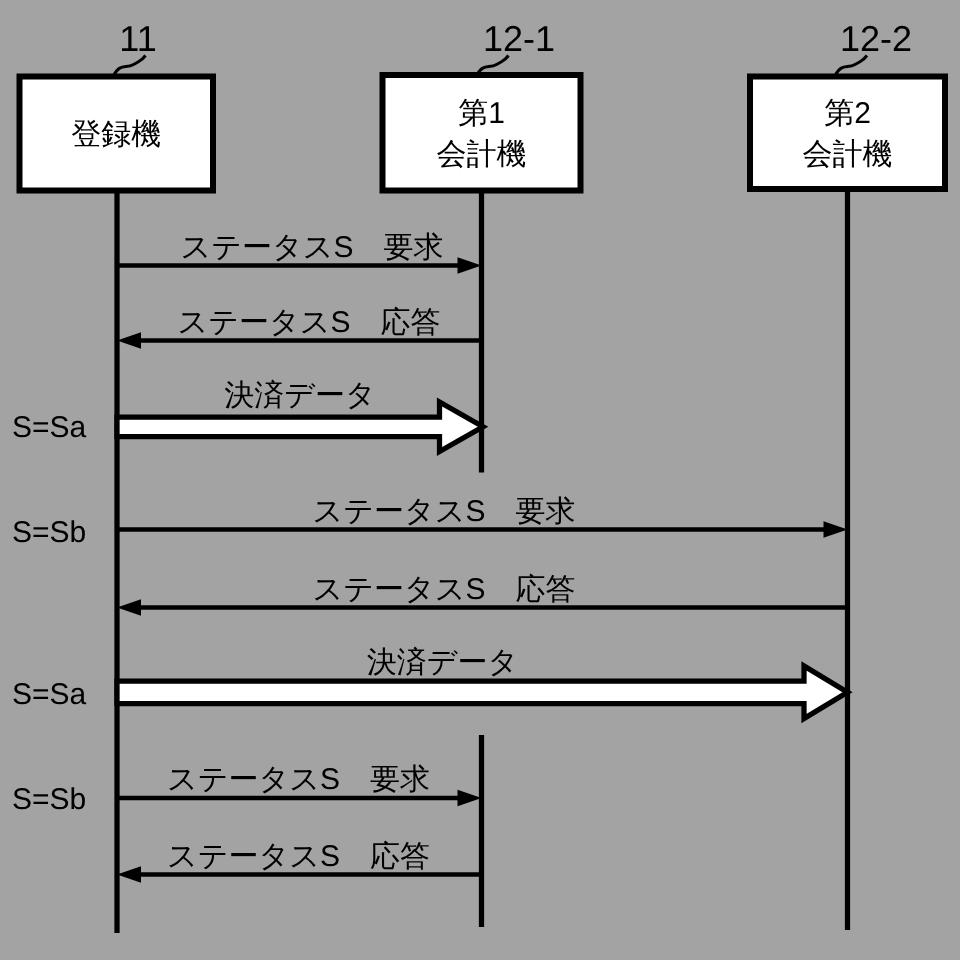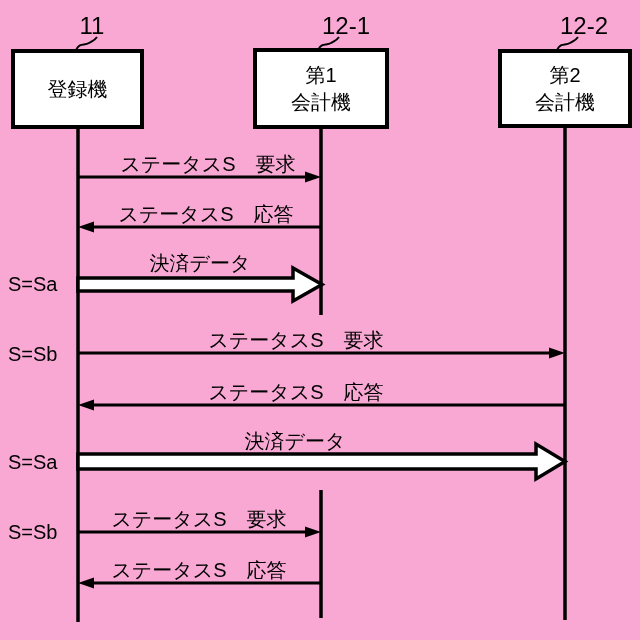--- a/index.html
+++ b/index.html
@@ -7,21 +7,21 @@
     padding: 0;
     background: #ffffff;
     width: 640px;
     height: 640px;
     overflow: hidden;
   }
   .stage {
     position: relative;
     width: 640px;
     height: 640px;
-    background: #f9a8d4;
+    background: #a3a3a3;
   }
   svg text {
     font-family: "Liberation Sans", "DejaVu Sans", sans-serif;
     fill: #000000;
   }
   .ref-num   { font-size: 24px; }
   .box-label { font-size: 20px; font-weight: 500; }
   .msg-label { font-size: 20px; font-weight: 500; }
   .state-label { font-size: 20px; }
   .ink-line  { stroke: #000000; fill: none; }

